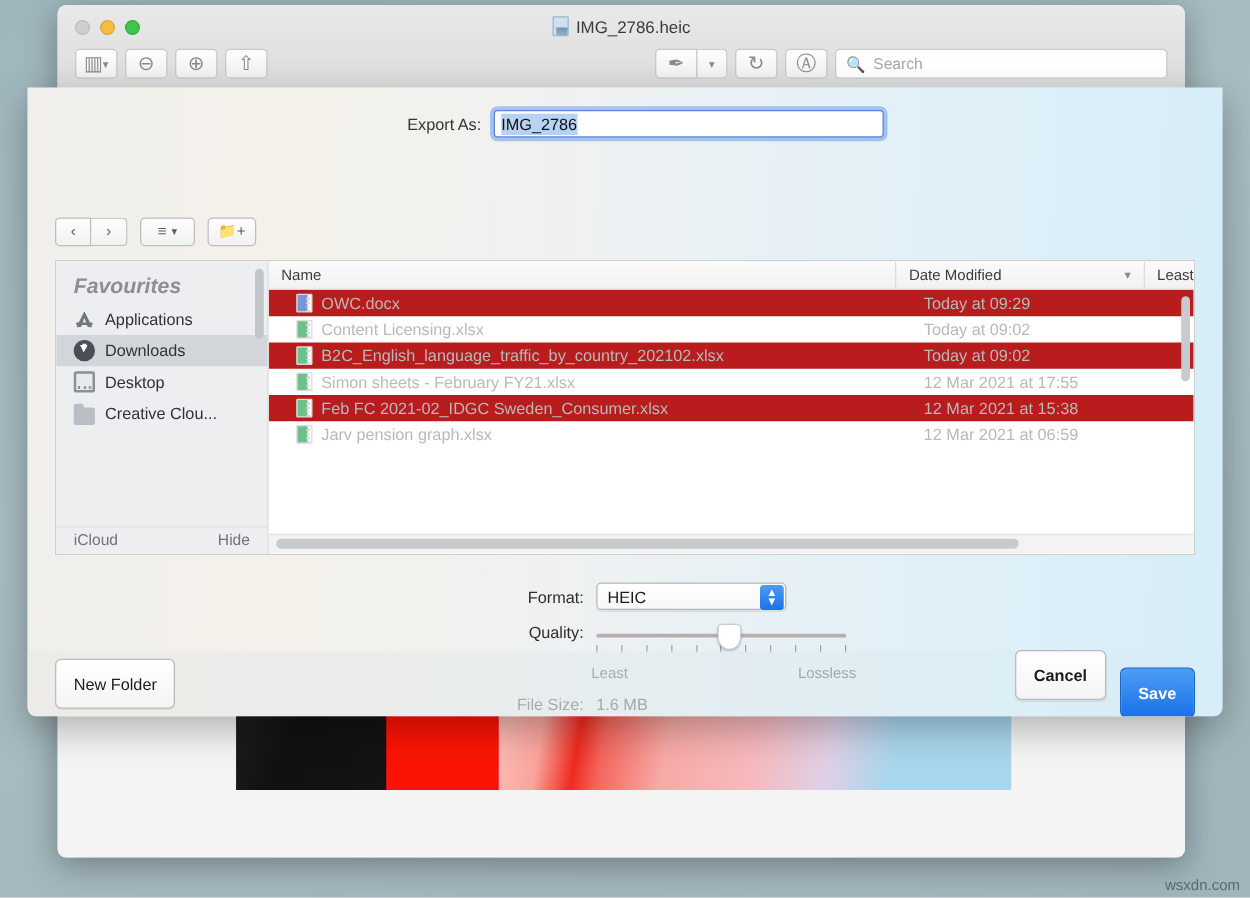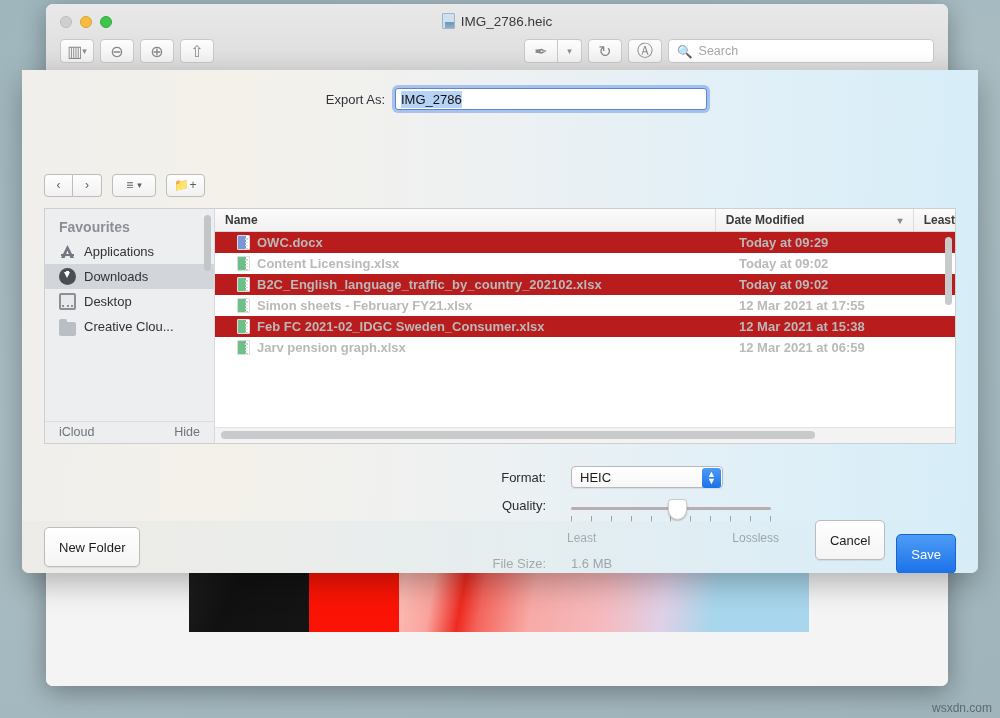--- a/index.html
+++ b/index.html
@@ -179,21 +179,21 @@
     position: absolute; left: 22px; top: 138px; right: 22px;
     height: 236px; background: #fff;
     border: 1px solid #cfcfcf;
     display: flex; overflow: hidden;
   }
   #sidebar {
     width: 170px; background: #eceef0;
     border-right: 1px solid #d7d9db;
     padding-top: 7px; position: relative;
   }
-  .sb-header { font-size: 14px; color: #8b8f94; padding: 3px 0 4px 14px; font-weight: bold; }
+  .sb-header { font-size: 17px; color: #8b8f94; padding: 3px 0 4px 14px; font-weight: bold; font-style: italic; }
   .sb-item {
     height: 25px; display: flex; align-items: center; gap: 8px;
     padding-left: 14px; font-size: 13px; color: #2f3237;
   }
   .sb-item.selected { background: #d2d6da; }
   .sb-icon { width: 17px; height: 17px; flex: none; position: relative; }
   .ic-apps::before {
     content:""; position:absolute; left:2px; top:2px; width:13px; height:13px;
     border-left: 2px solid #72777d; border-right: 2px solid #72777d;
     transform: rotate(0deg);
@@ -233,21 +233,21 @@
     display: flex; align-items: center; justify-content: space-between;
     padding: 0 14px 0 14px; font-size: 12.5px; color: #6f747a;
     border-top: 1px solid #dcdee0;
     height: 20px;
   }
   #sb-scroll {
     position: absolute; right: 3px; top: 6px; width: 7px; height: 56px;
     background: #c3c6c9; border-radius: 4px;
   }
 
-  #filelist { flex: 1; position: relative; background: #fff; overflow: hidden; font-weight: bold; }
+  #filelist { flex: 1; position: relative; background: #fff; overflow: hidden; }
   #col-header {
     height: 23px; display: flex; align-items: center;
     background: linear-gradient(#fbfbfb, #f1f1f1);
     border-bottom: 1px solid #d5d5d5;
     font-size: 12px; color: #3b3b3b;
   }
   .col-name { width: 514px; padding-left: 10px; border-right: 1px solid #dcdcdc; height:100%; display:flex; align-items:center;}
   .col-date { width: 203px; padding-left: 10px; border-right: 1px solid #dcdcdc; height:100%; display:flex; align-items:center; position:relative;}
   .col-size { flex:1; padding-left: 10px; height:100%; display:flex; align-items:center;}
   .sort-chev { position: absolute; right: 10px; color:#8a8a8a; font-size: 10px; }
@@ -283,21 +283,21 @@
   }
   #hscroll-track {
     position: absolute; left: 0; right: 0; bottom: 0; height: 16px;
     background: #f3f3f3; border-top: 1px solid #e3e3e3;
   }
 
   
   #format-row { position: absolute; left: 0; top: 396px; width: 100%; display: flex; align-items: center; }
   #quality-row { position: absolute; left: 0; top: 428px; width: 100%; display: flex; align-items: flex-start; }
   #filesize-row { position: absolute; left: 0; top: 486px; width: 100%; display: flex; align-items: center; }
-  .fmt-label { width: 549px; text-align: right; padding-right: 25px; font-size: 13px; color: #2c2c2e; }
+  .fmt-label { width: 455px; text-align: right; padding-right: 10px; font-size: 13px; color: #2c2c2e; }
   #format-popup {
     width: 152px; height: 22px;
     background: linear-gradient(#ffffff,#f7f7f7);
     border: 1px solid #b8b8b8; border-radius: 4px;
     display: flex; align-items: center; padding-left: 8px;
     font-size: 13px; color: #1b1b1b; position: relative;
     box-shadow: 0 1px 1px rgba(0,0,0,0.08);
   }
   #format-stepper {
     position: absolute; right: 1px; top: 1px; width: 19px; height: 20px;
@@ -334,21 +334,21 @@
     height: 40px; padding: 0 14px; border-radius: 5px;
     background: linear-gradient(#ffffff,#f4f4f4);
     border: 1px solid #bcbcbc; font-size: 13px; color: #1c1c1c;
     display: flex; align-items: center; justify-content: center;
     box-shadow: 0 1px 1px rgba(0,0,0,0.07);
   }
   .push-btn.primary {
     background: linear-gradient(#4e9cf6, #1b72e9);
     border: 1px solid #1765cf; color: #fff; margin-top: 14px;
   }
-  #right-btns { margin-left: auto; display: flex; gap: 11px; }
+  #right-btns { margin-left: auto; display: flex; gap: 11px; font-weight: bold; }
 
   #watermark {
     position: absolute; right: 8px; bottom: 3px;
     font-size: 12px; color: #5c6a70;
   }
   .chev { font-size: 9px; }
 </style>
 </head>
 <body>
 

